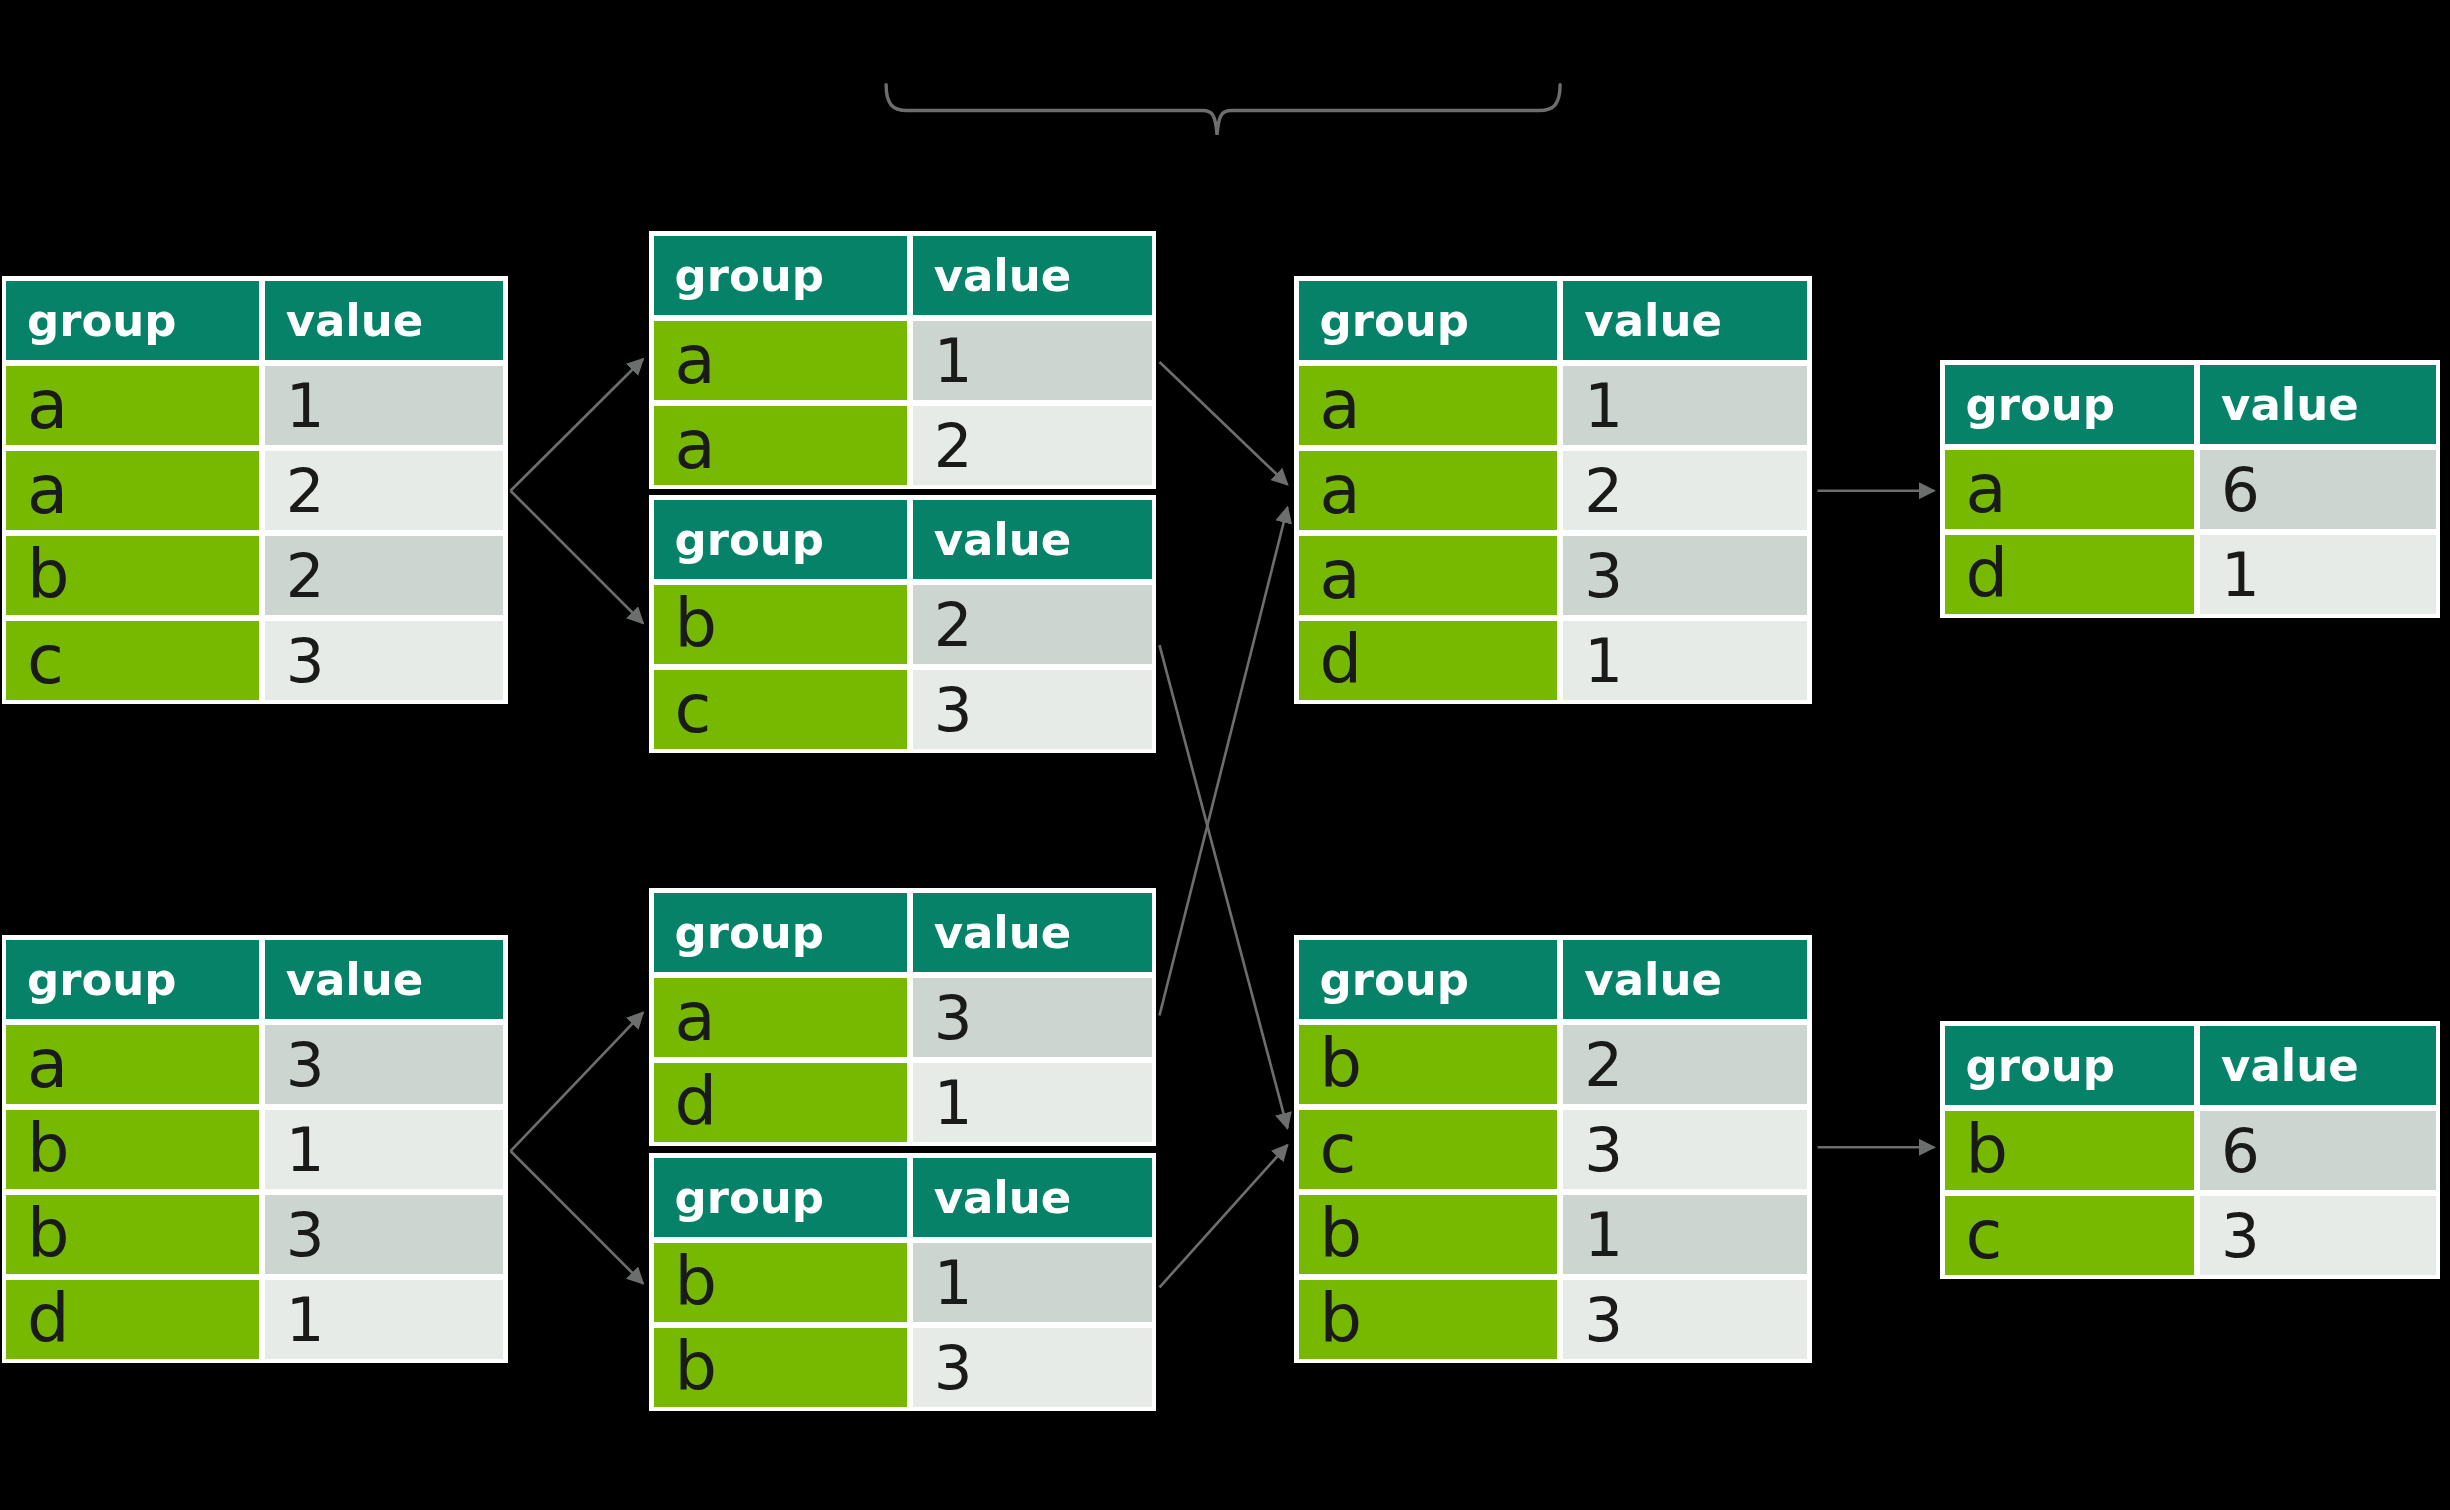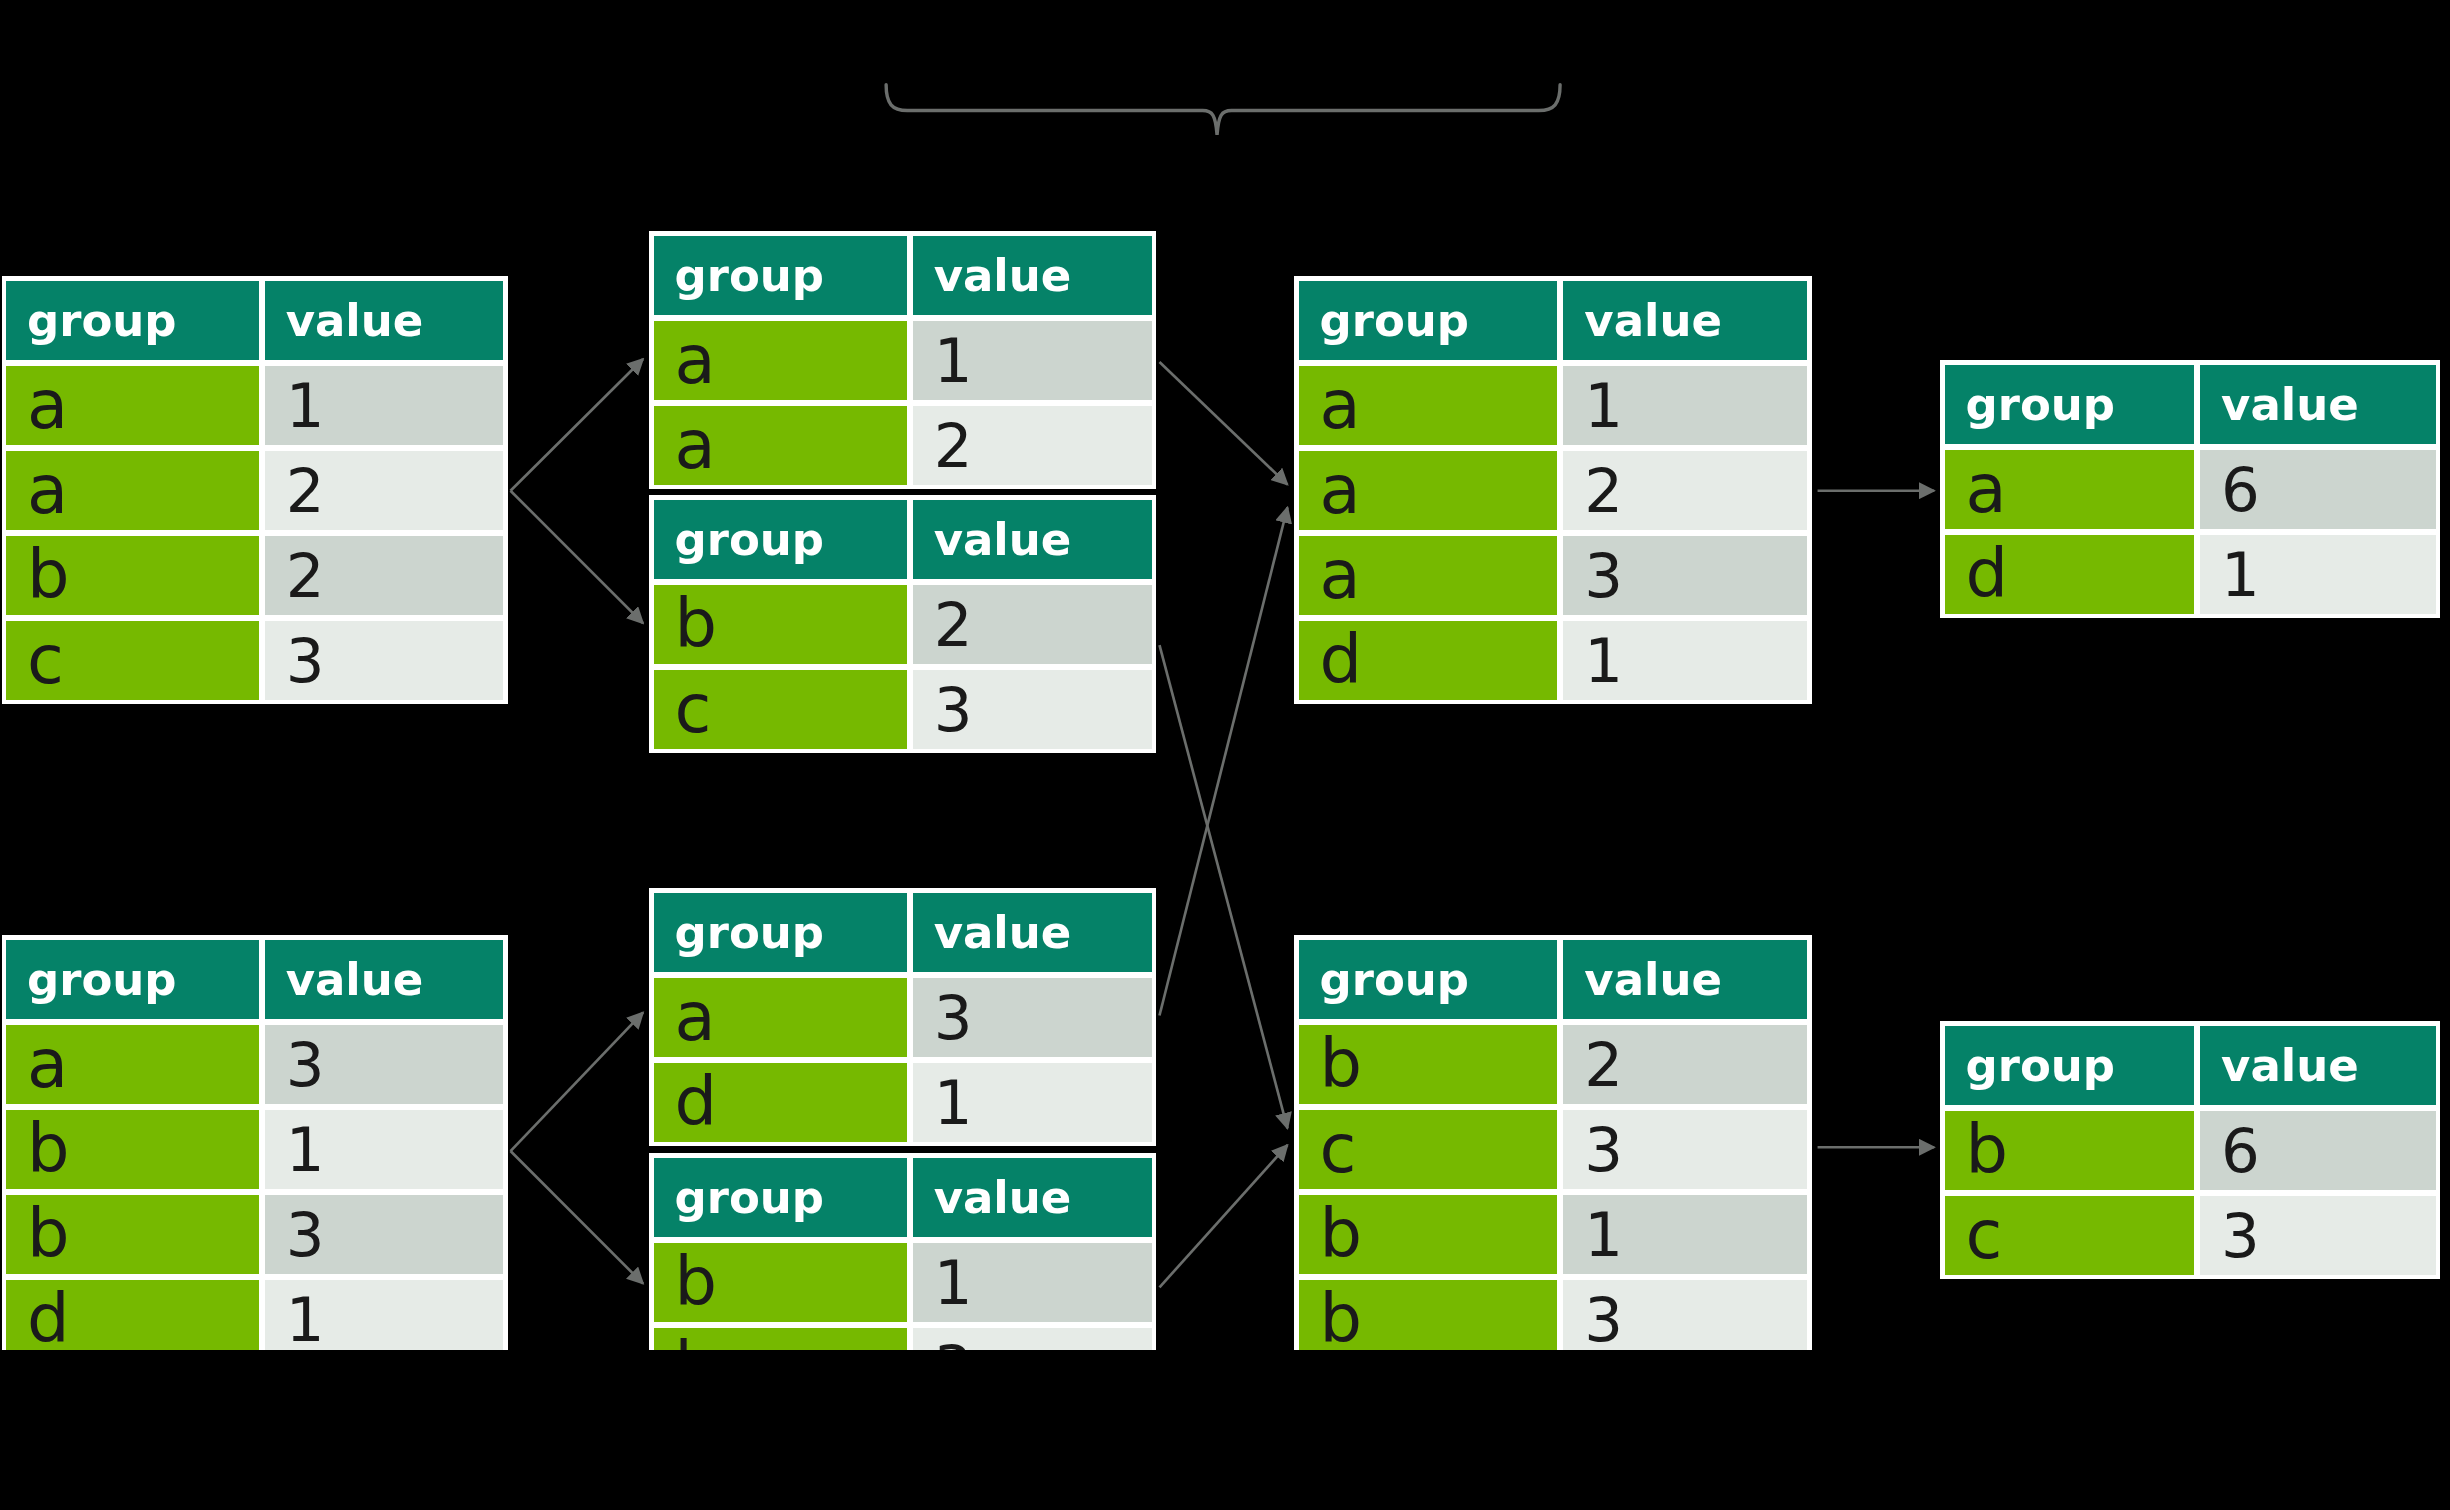--- a/index.html
+++ b/index.html
@@ -14,21 +14,21 @@
     --arrow: #6b6e6c;
   }
   html, body { margin: 0; padding: 0; }
   body {
     background: var(--page-bg);
     font-family: "DejaVu Sans", "Liberation Sans", sans-serif;
   }
   #canvas {
     position: relative;
     width: 2450px;
-    height: 1350px;
+    height: 1510px;
     background: var(--page-bg);
     overflow: hidden;
     text-decoration: underline;
   }
   .tbl {
     position: absolute;
     background: var(--table-border);
     padding: 4.5px;
     box-sizing: border-box;
     display: grid;

